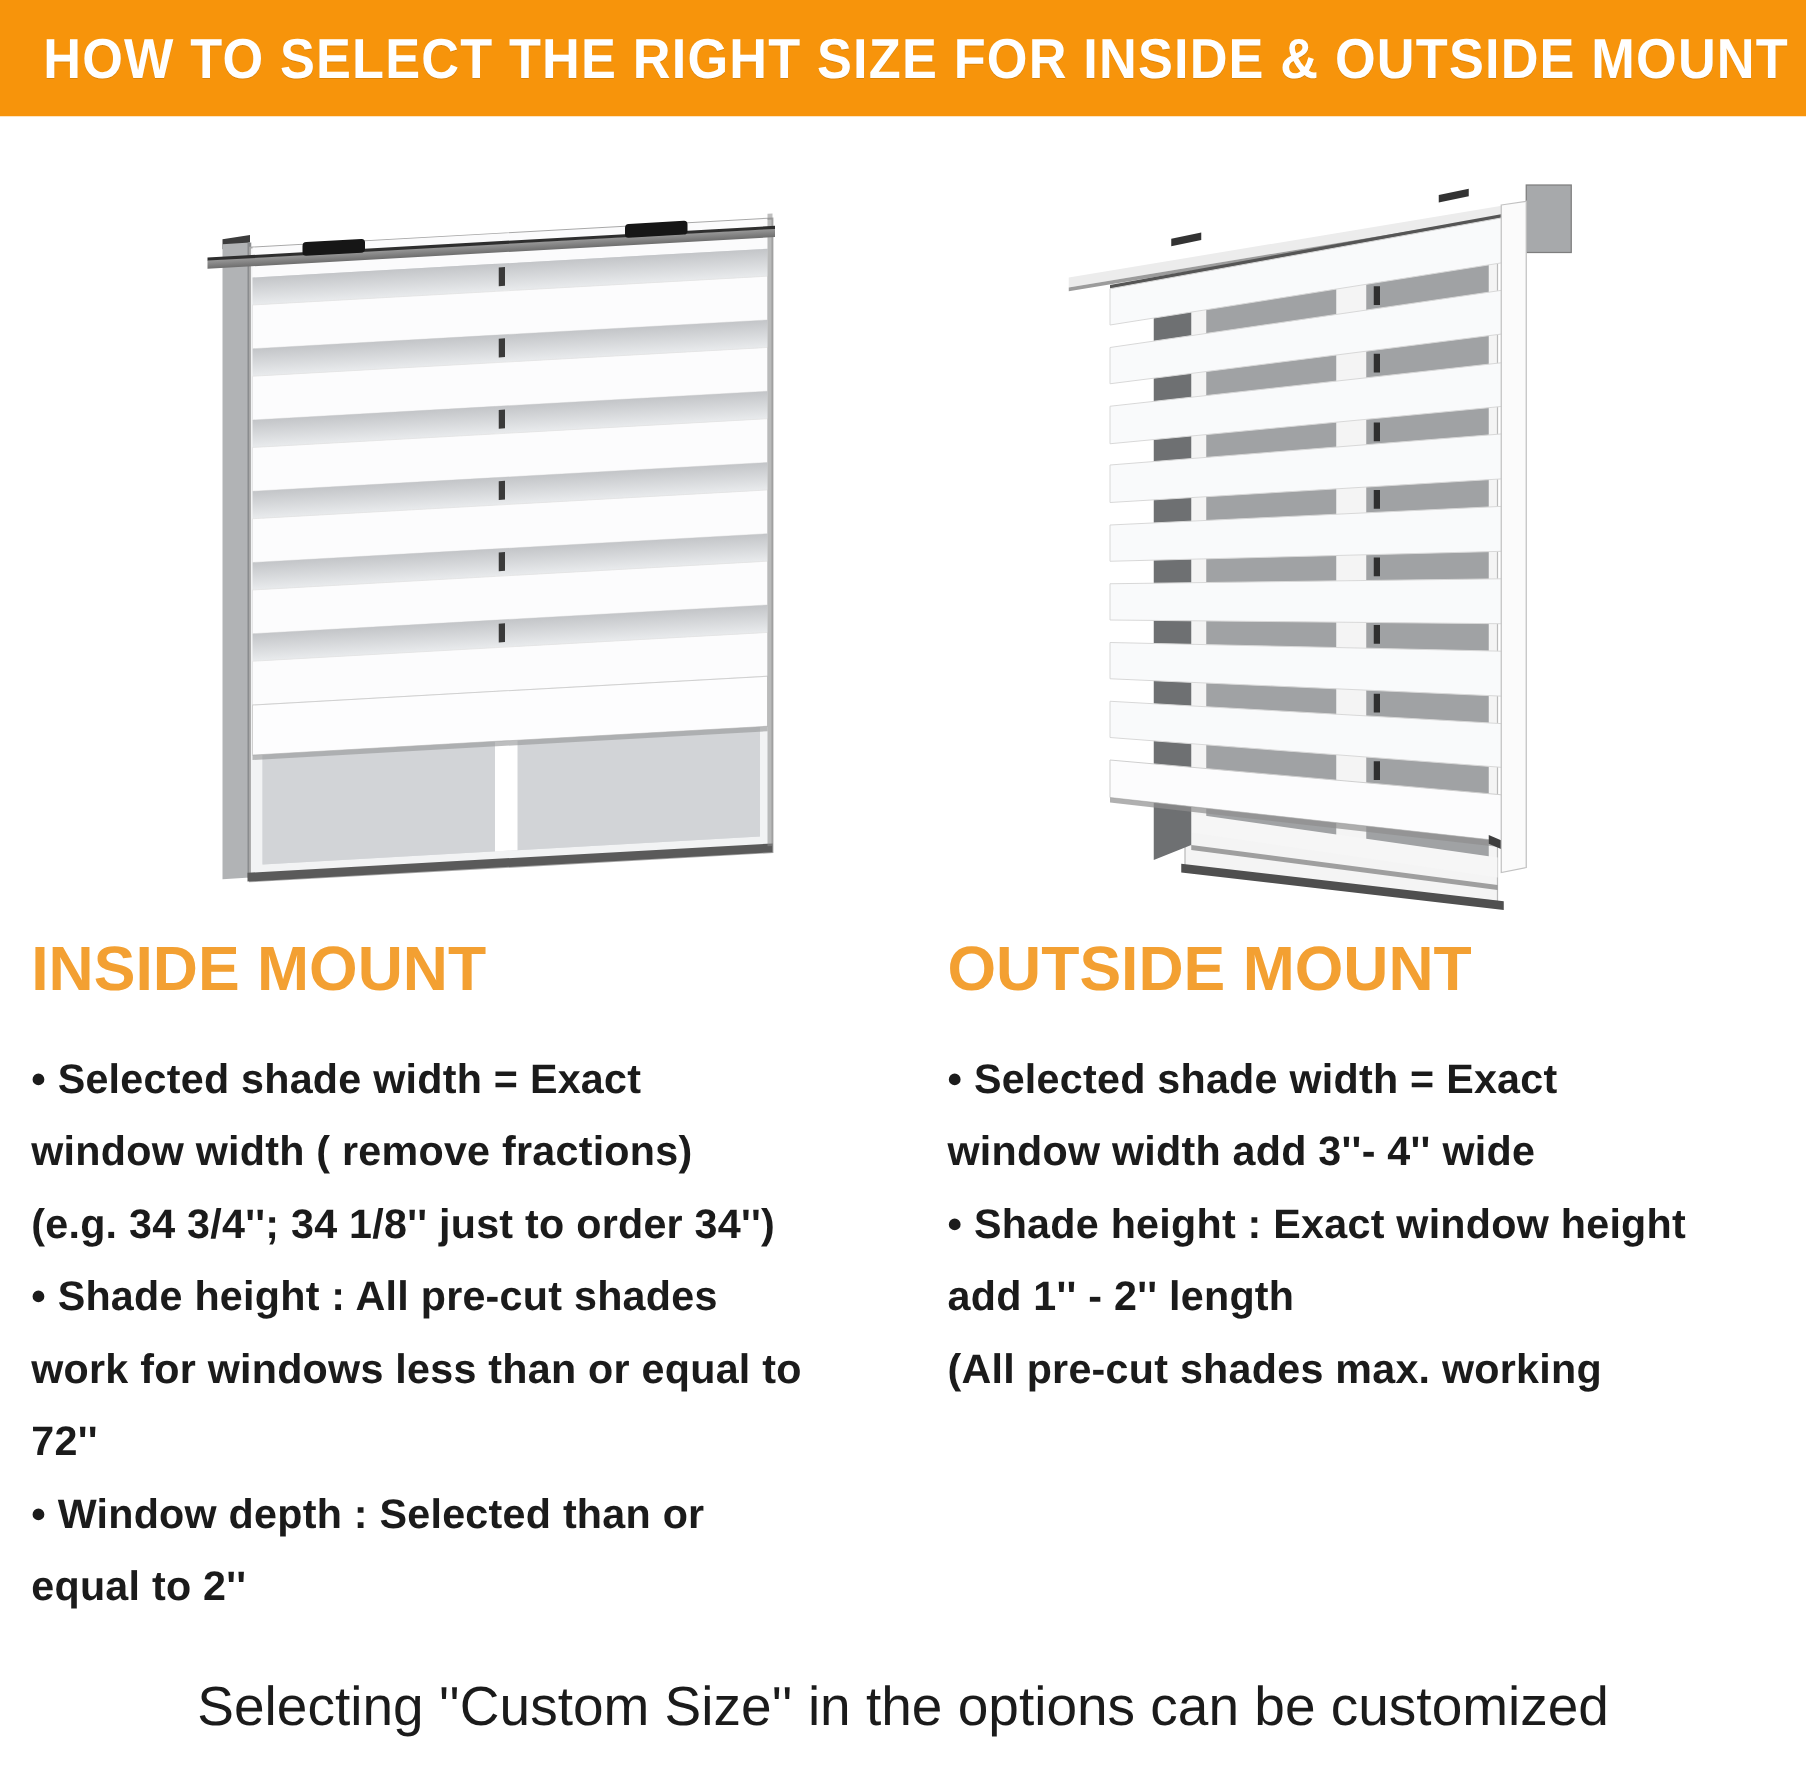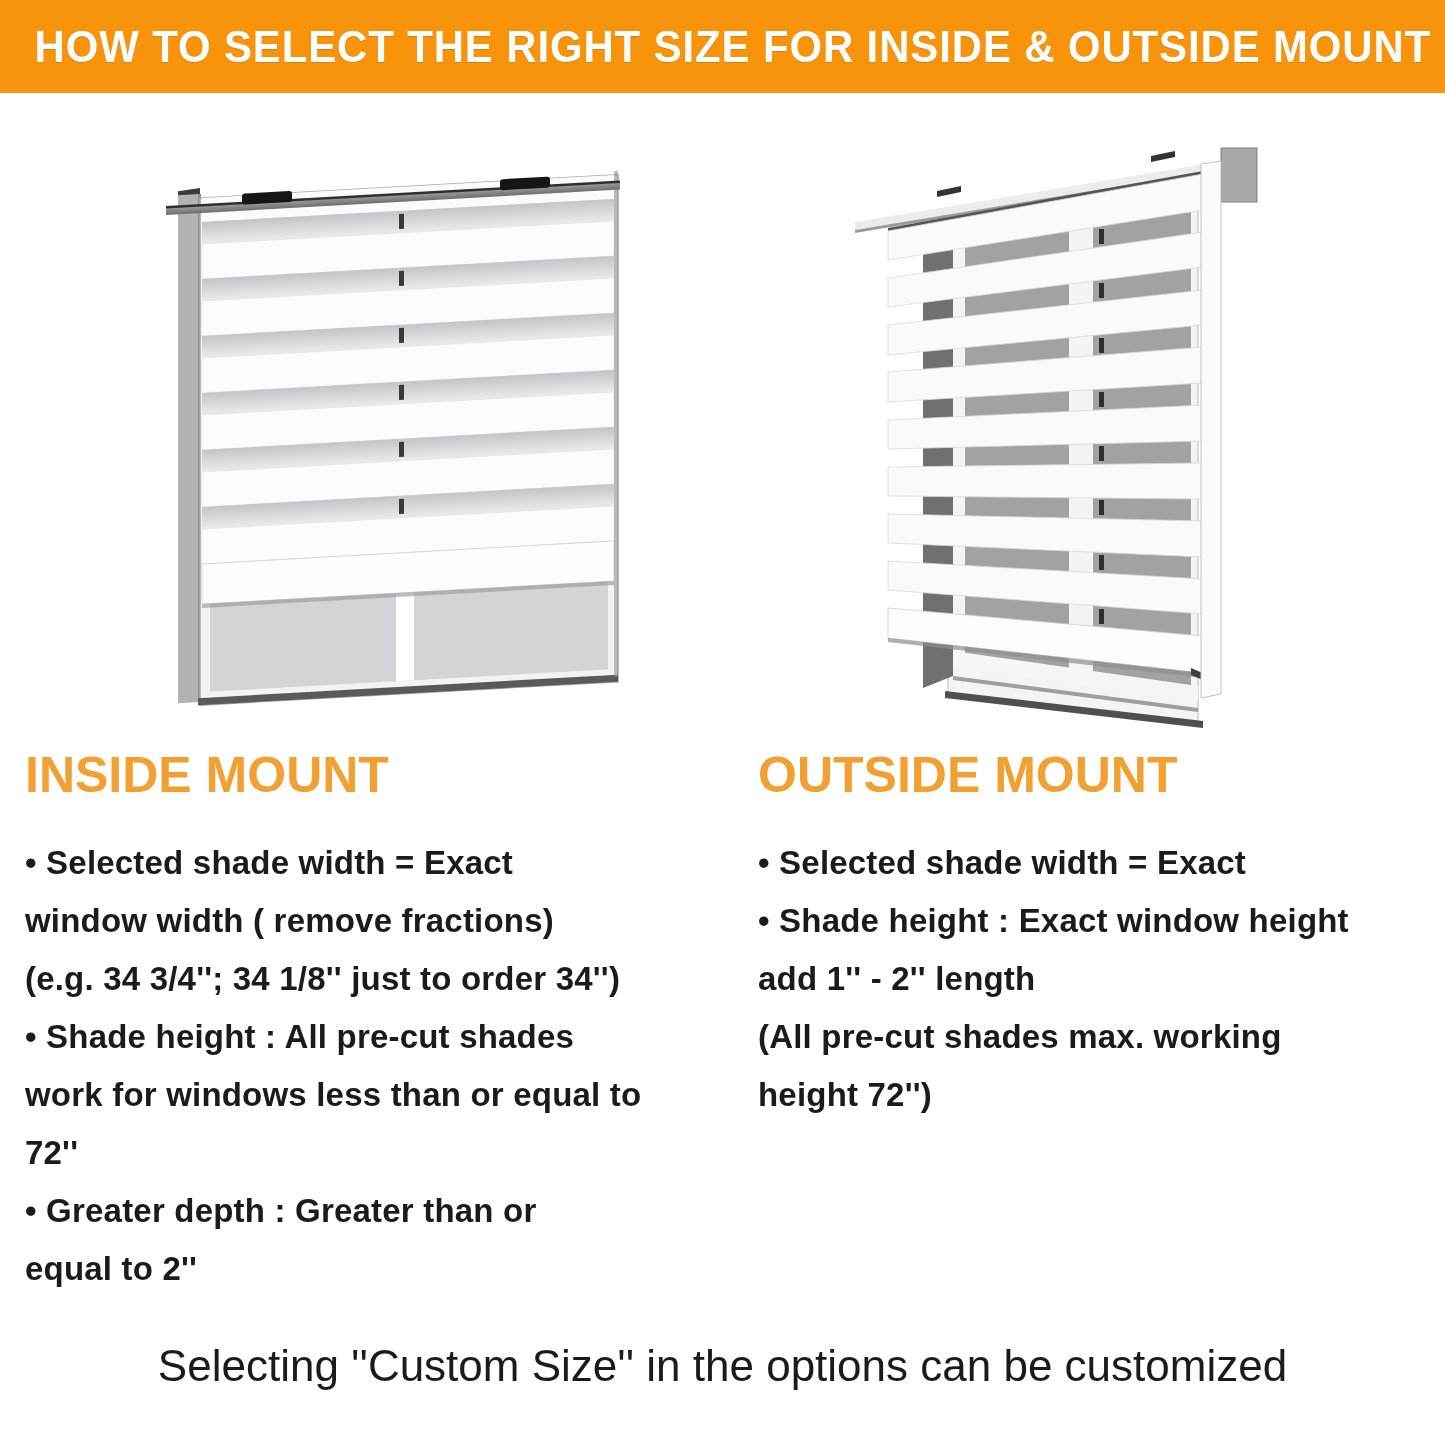--- a/index.html
+++ b/index.html
@@ -191,30 +191,30 @@
 <section class="col col-left">
   <h2 class="mount-heading">INSIDE MOUNT</h2>
   <div class="bullets">
 
   <p class="line">• Selected shade width = Exact</p>
       <p class="line">window width ( remove fractions)</p>
       <p class="line">(e.g. 34 3/4''; 34 1/8'' just to order 34'')</p>
       <p class="line">• Shade height : All pre-cut shades</p>
       <p class="line">work for windows less than or equal to</p>
       <p class="line">72''</p>
-      <p class="line">• Greater depth : Greater than or</p>
+      <p class="line">• Window depth : Selected than or</p>
       <p class="line">equal to 2''</p>
     </div>
 </section>
 
 <section class="col col-right">
   <h2 class="mount-heading">OUTSIDE MOUNT</h2>
   <div class="bullets">
 
   <p class="line">• Selected shade width = Exact</p>
+      <p class="line">window width add 3''- 4'' wide</p>
       <p class="line">• Shade height : Exact window height</p>
       <p class="line">add 1'' - 2'' length</p>
       <p class="line">(All pre-cut shades max. working</p>
-      <p class="line">height 72'')</p>
     </div>
 </section>
 
 <p class="footer-note">Selecting ''Custom Size'' in the options can be customized</p>
 
 </body></html>

